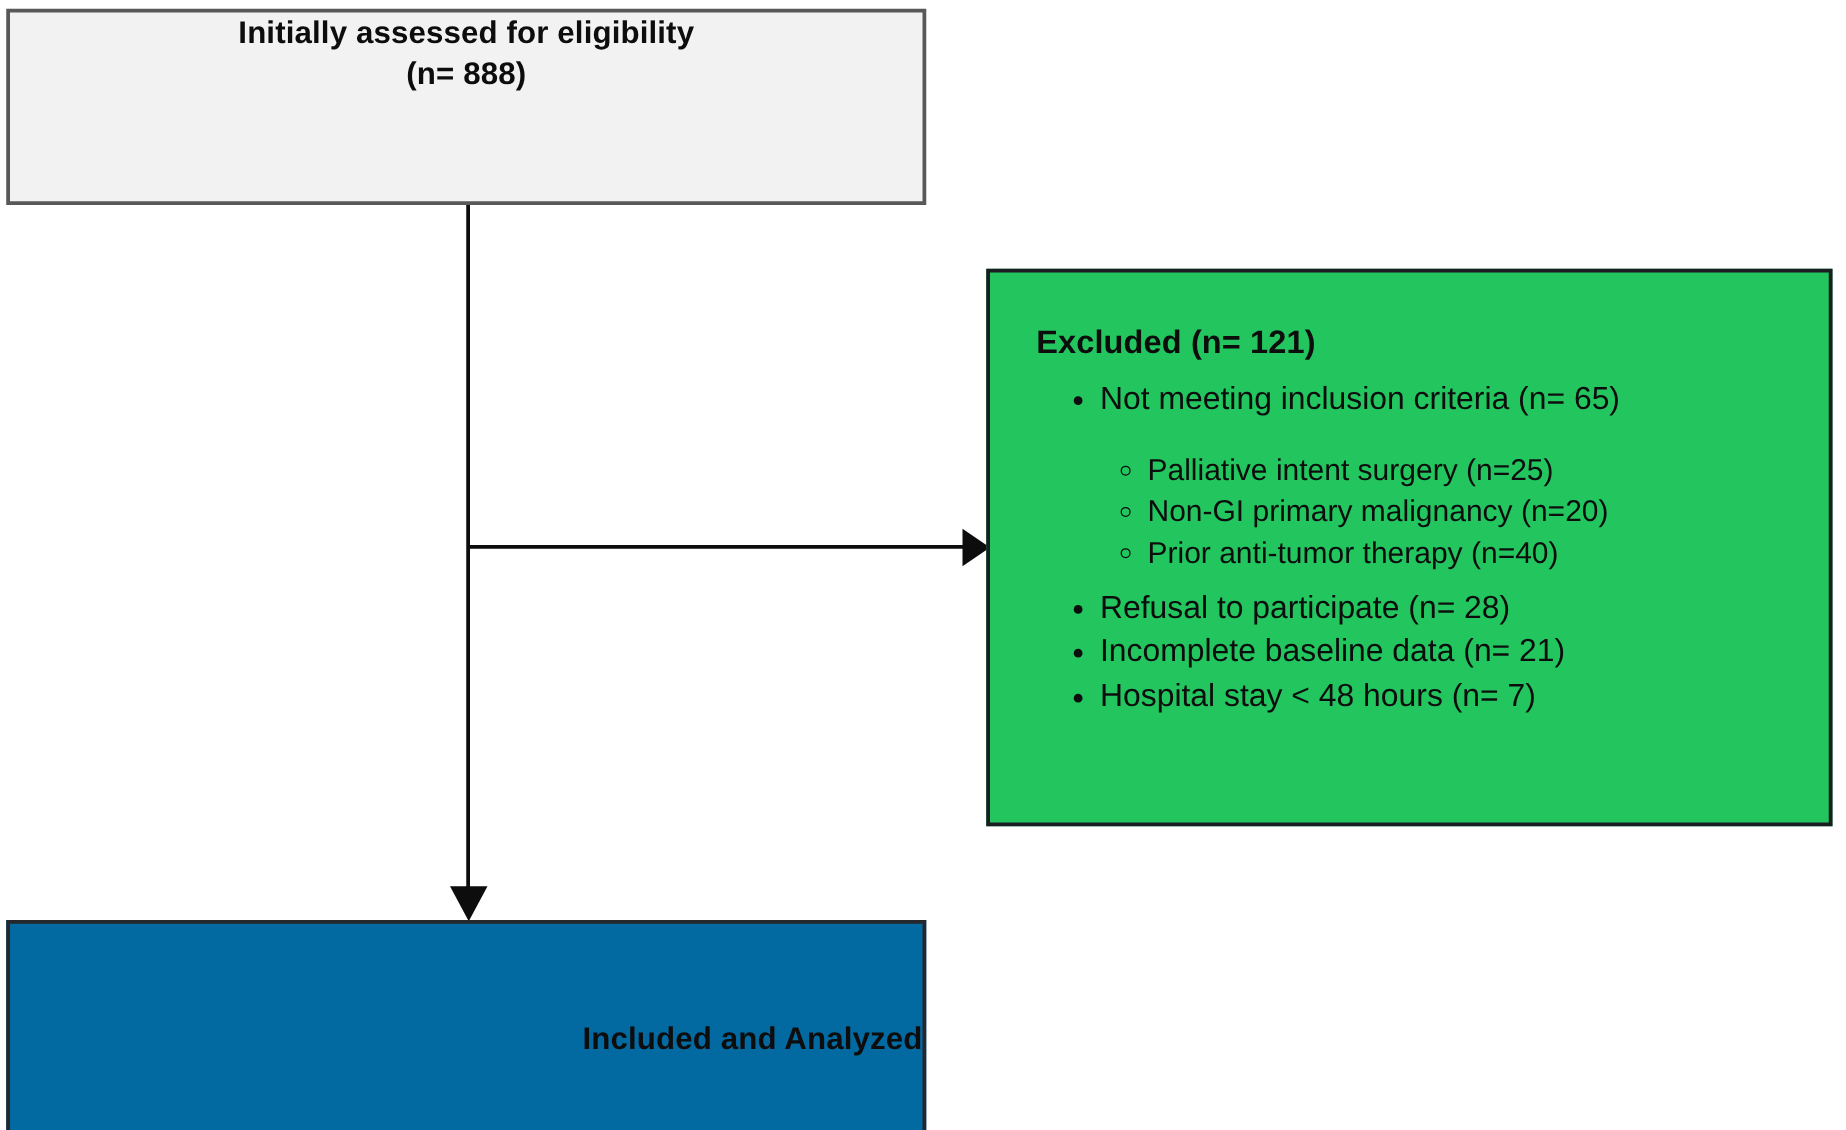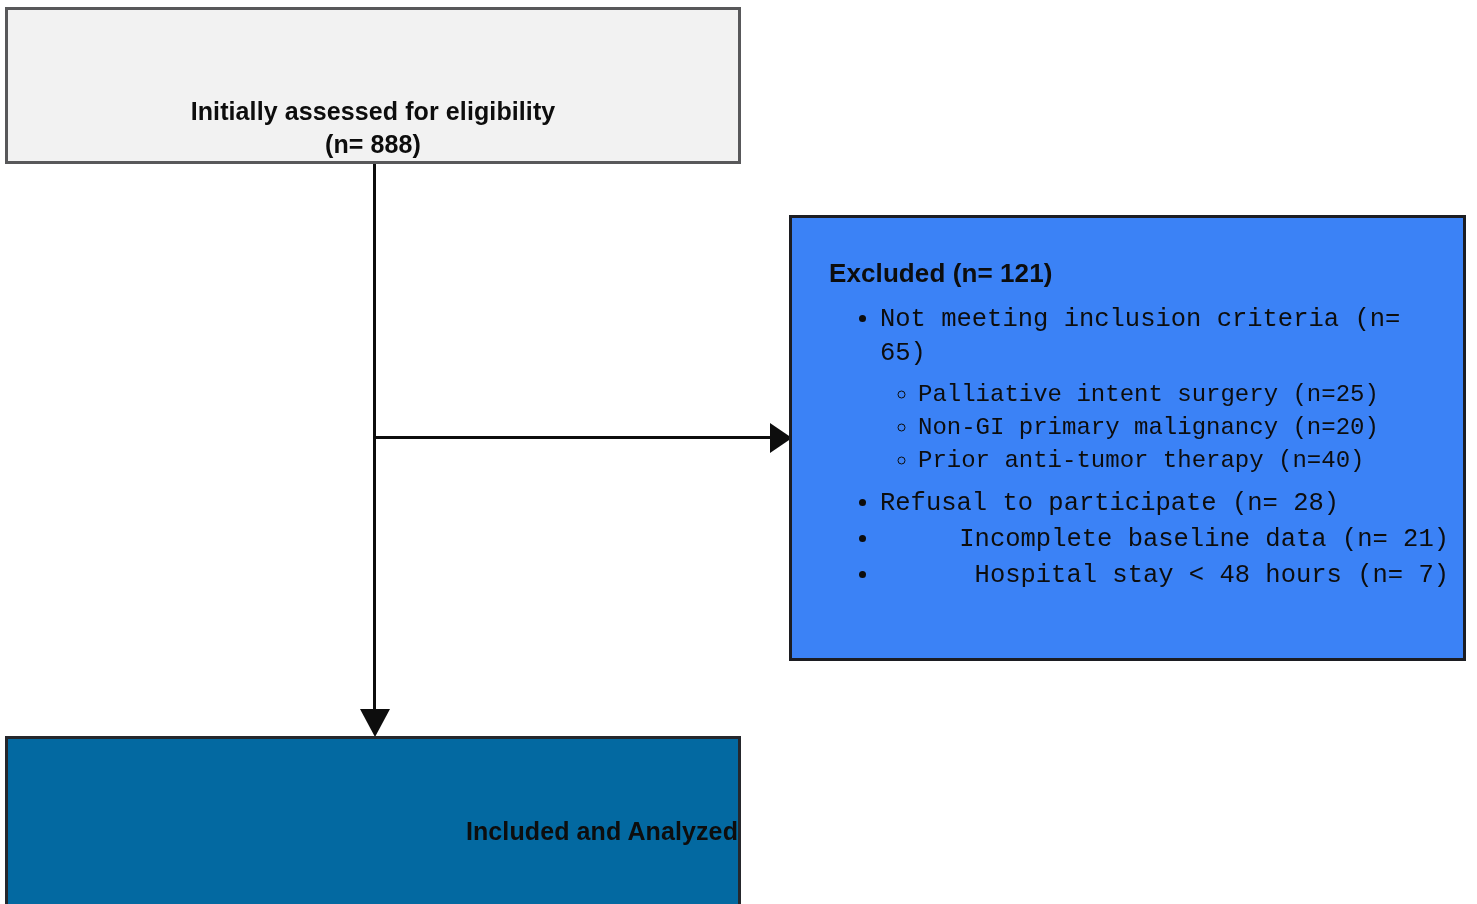--- a/index.html
+++ b/index.html
@@ -26,42 +26,42 @@
     box-sizing: border-box;
   }
   #box-eligibility {
     left: 5px;
     top: 7px;
     width: 736px;
     height: 157px;
     background: #f2f2f2;
     border: 3px solid #58585a;
     display: flex;
-    align-items: flex-end;
+    align-items: flex-start;
     justify-content: center;
   }
   #box-included {
     left: 5px;
     top: 736px;
     width: 736px;
     height: 190px;
     background: #0369a1;
     border: 3px solid #25272c;
     display: flex;
     align-items: center;
     justify-content: flex-end;
   }
   #box-excluded {
     left: 789px;
     top: 215px;
     width: 677px;
     height: 446px;
-    background: #3b82f6;
+    background: #22c55e;
     border: 3px solid #1c1d22;
-    padding: 40px 14px 0 32px;
+    padding: 40px 0 0 32px;
   }
 
   .box-title {
     font-size: 25px;
     font-weight: bold;
     line-height: 1.32;
     text-align: center;
     letter-spacing: 0.1px;
   }
   .box-title .line2 {
@@ -72,38 +72,36 @@
   .excluded-heading {
     font-size: 26px;
     font-weight: bold;
     margin: 0 0 14px 5px;
     letter-spacing: 0.1px;
   }
   ul.level1 {
     list-style: disc;
     margin: 0;
     padding-left: 56px;
-    font-family: Liberation Mono, monospace;
   }
   ul.level1 > li {
     font-size: 25.5px;
     line-height: 1.33;
     margin: 0;
     padding: 0;
   }
   ul.level1 > li.group-top {
     margin-top: 6px;
   }
   ul.level1 > li.tight {
     margin-top: 2px;
-    text-align: right;
   }
   ul.level2 {
     list-style: circle;
-    margin: 8px 0 10px 0;
+    margin: 24px 0 10px 0;
     padding-left: 38px;
   }
   ul.level2 > li {
     font-size: 24px;
     line-height: 1.37;
     margin: 0;
     padding: 0;
   }
   li::marker {
     color: #0d0d0d;

